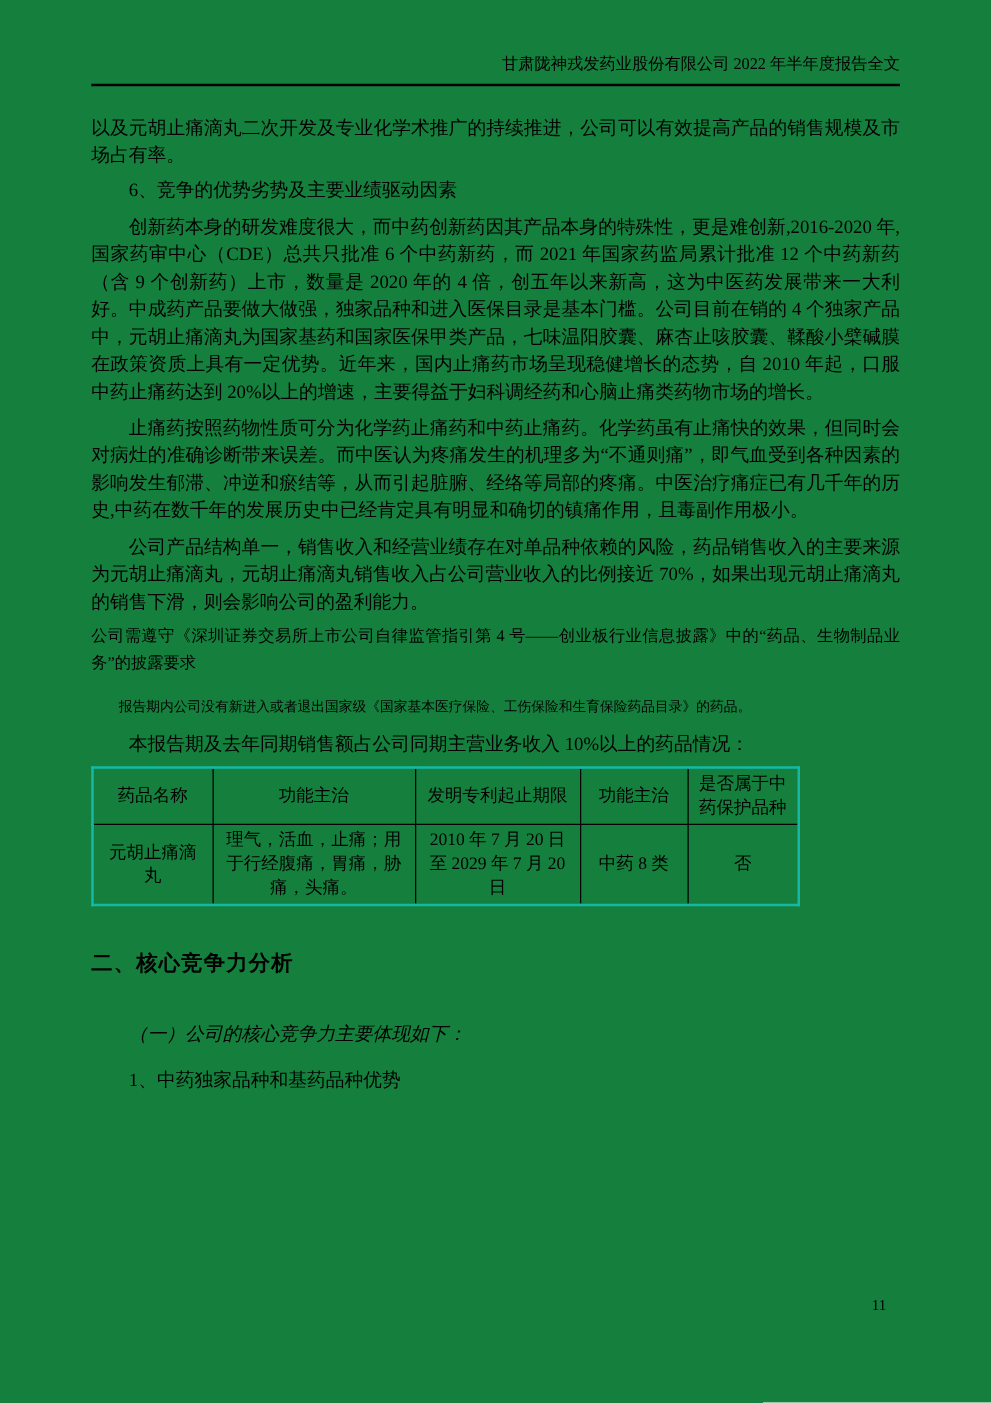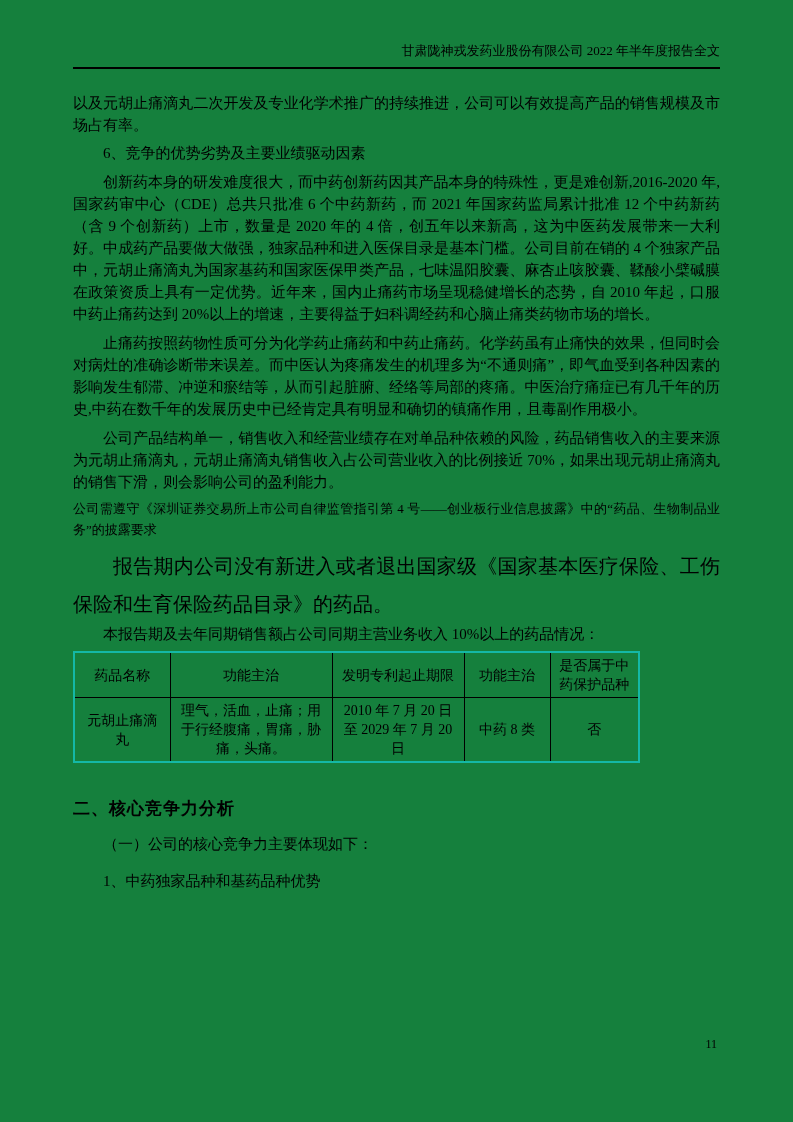--- a/index.html
+++ b/index.html
@@ -43,21 +43,21 @@
   .mt6 { margin-top: 6px !important; }
   .mt7 { margin-top: 7px !important; }
   p.note {
     margin: 5px 0 0 0;
     font-size: 13px;
     line-height: 21px;
     text-align: justify;
   }
   p.wide {
     margin: 7px 0 0 0;
-    font-size: 20px;
+    font-size: 11px;
     line-height: 38px;
     text-align: justify;
   }
   table.drug-table {
     margin-top: 6px;
     width: 565px;
     border-collapse: collapse;
     border: 2px solid #14b8a6;
     table-layout: fixed;
     font-size: 14px;
@@ -75,26 +75,26 @@
   table.drug-table thead th { height: 32px; }
   table.drug-table tbody td { height: 56px; }
   h2.section-heading {
     margin: 34px 0 0 0;
     font-family: "Liberation Sans", "DejaVu Sans", sans-serif;
     font-size: 17px;
     font-weight: bold;
     line-height: 24px;
     letter-spacing: 1px;
   }
-  p.sub1 { margin-top: 12px; }
+  p.sub1 { margin-top: 34px; font-style: italic; }
   p.sub2 { margin-top: 15px; }
   .page-number {
     position: absolute;
     top: 1036px;
-    right: 76px;
+    right: 84px;
     font-size: 12px;
     line-height: 16px;
   }
 </style>
 </head>
 <body>
 
 <div class="page">
 
   <div class="header">

